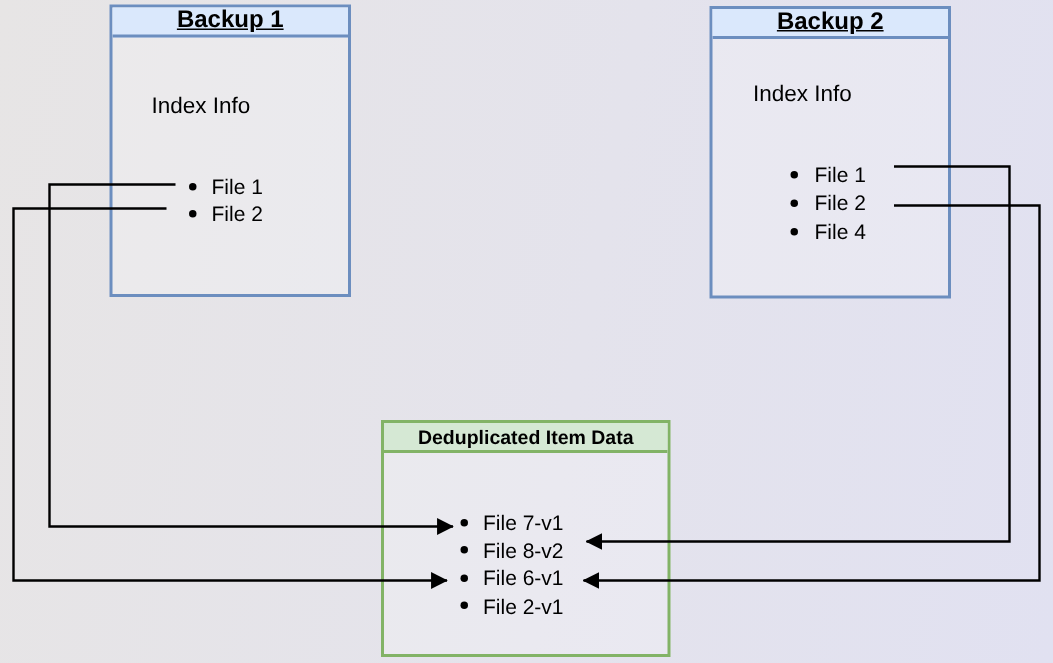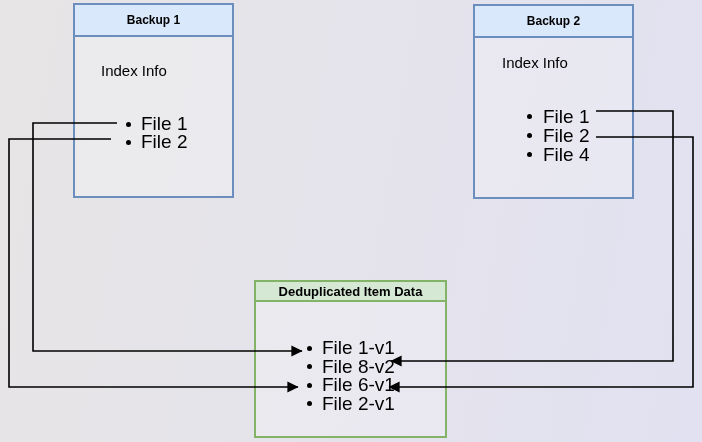--- a/index.html
+++ b/index.html
@@ -9,32 +9,32 @@
     background:linear-gradient(100deg,#e7e5e5 0%,#e4e3ec 55%,#e1e1f1 100%);
     font-family:"Liberation Sans",sans-serif; color:#000;
   }
   .shape { position:absolute; box-sizing:border-box; background:rgba(255,255,255,0.22); }
   .shape.blue  { border:2px solid #6c8ebf; }
   .shape.green { border:2px solid #82b366; }
   .shape-header {
     display:flex; align-items:center; justify-content:center;
     font-weight:bold; box-sizing:border-box;
   }
-  .blue  .shape-header { height:32px; background:#dae8fc; border-bottom:2px solid #6c8ebf; font-size:12px; }
+  .blue  .shape-header { height:20px; background:#dae8fc; border-bottom:2px solid #6c8ebf; font-size:16px;text-decoration:underline; }
   .green .shape-header { height:20px; background:#d5e8d4; border-bottom:2px solid #82b366; font-size:13px; }
 
   #backup1 { left:73px;  top:3px;   width:161px; height:195px; }
   #backup2 { left:473px; top:4px;   width:161px; height:195px; }
   #dedup   { left:254px; top:280px; width:193px; height:158px; }
 
   .index-label { position:absolute; font-size:15px; line-height:19px; white-space:nowrap; }
   #backup1 .index-label { left:26px; top:56px; }
   #backup2 .index-label { left:27px; top:47px; }
 
-  .items { position:absolute; margin:0; padding:0; list-style:none; font-size:19px; white-space:nowrap; }
+  .items { position:absolute; margin:0; padding:0; list-style:none; font-size:14px; white-space:nowrap; }
   .items li { position:relative; }
   .items li::before {
     content:""; position:absolute; left:0; top:50%; margin-top:-2.5px;
     width:5px; height:5px; border-radius:50%; background:#000;
   }
   #backup1 .items { left:51px; top:110px; }
   #backup1 .items li { line-height:18px; padding-left:15px; }
   #backup2 .items { left:52px; top:101px; }
   #backup2 .items li { line-height:19px; padding-left:16px; }
   #dedup .items { left:51px; top:57px; }
@@ -62,21 +62,21 @@
     <ul class="items">
       <li>File 1</li>
       <li>File 2</li>
       <li>File 4</li>
     </ul>
   </div>
 
   <div class="shape green" id="dedup">
     <div class="shape-header">Deduplicated Item Data</div>
     <ul class="items">
-      <li>File 1-v1</li>
+      <li>File 7-v1</li>
       <li>File 8-v2</li>
       <li>File 6-v1</li>
       <li>File 2-v1</li>
     </ul>
   </div>
 
   <svg class="connector-layer" viewBox="0 0 702 442" xmlns="http://www.w3.org/2000/svg">
     <defs>
       <marker id="arrowhead" viewBox="0 0 10 10" refX="9.5" refY="5" markerWidth="7" markerHeight="7" orient="auto-start-reverse">
         <path d="M0,0 L10,5 L0,10 z" fill="#000000"></path>

